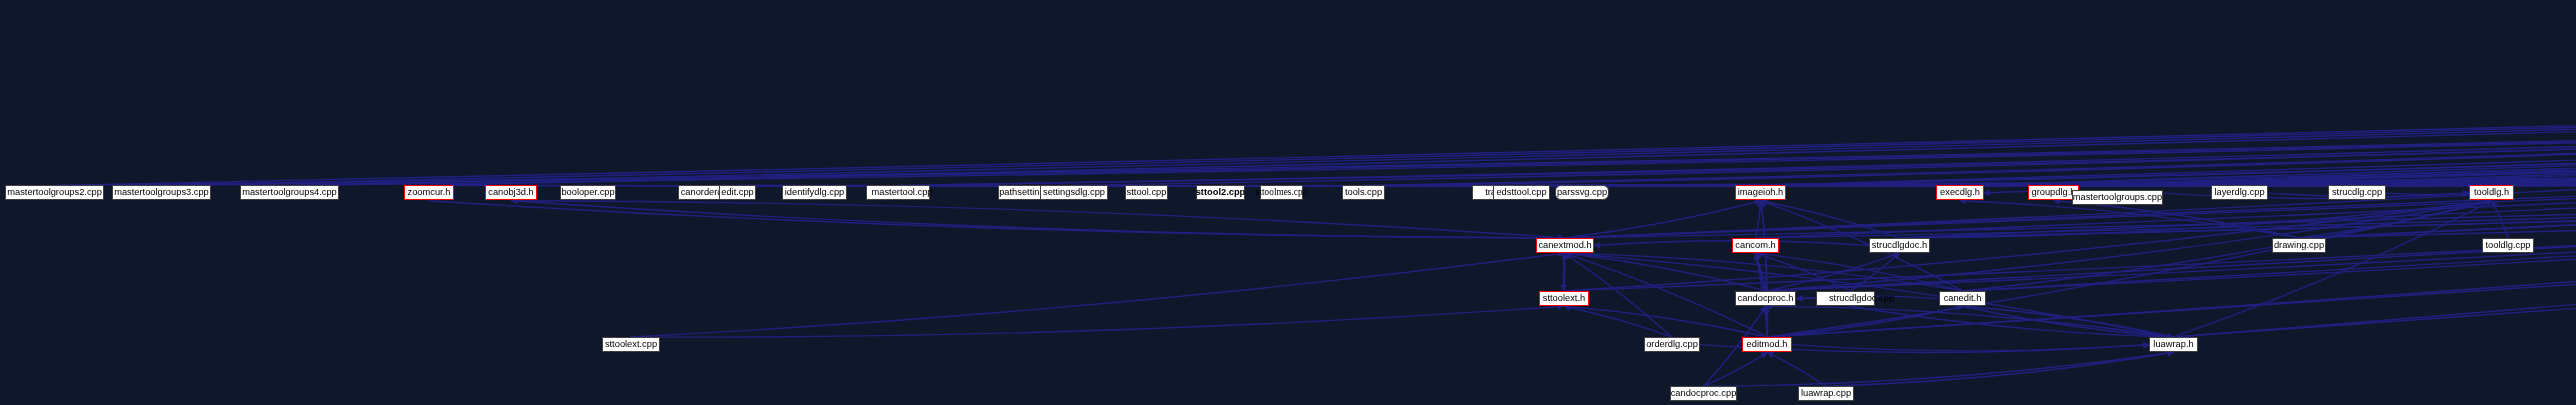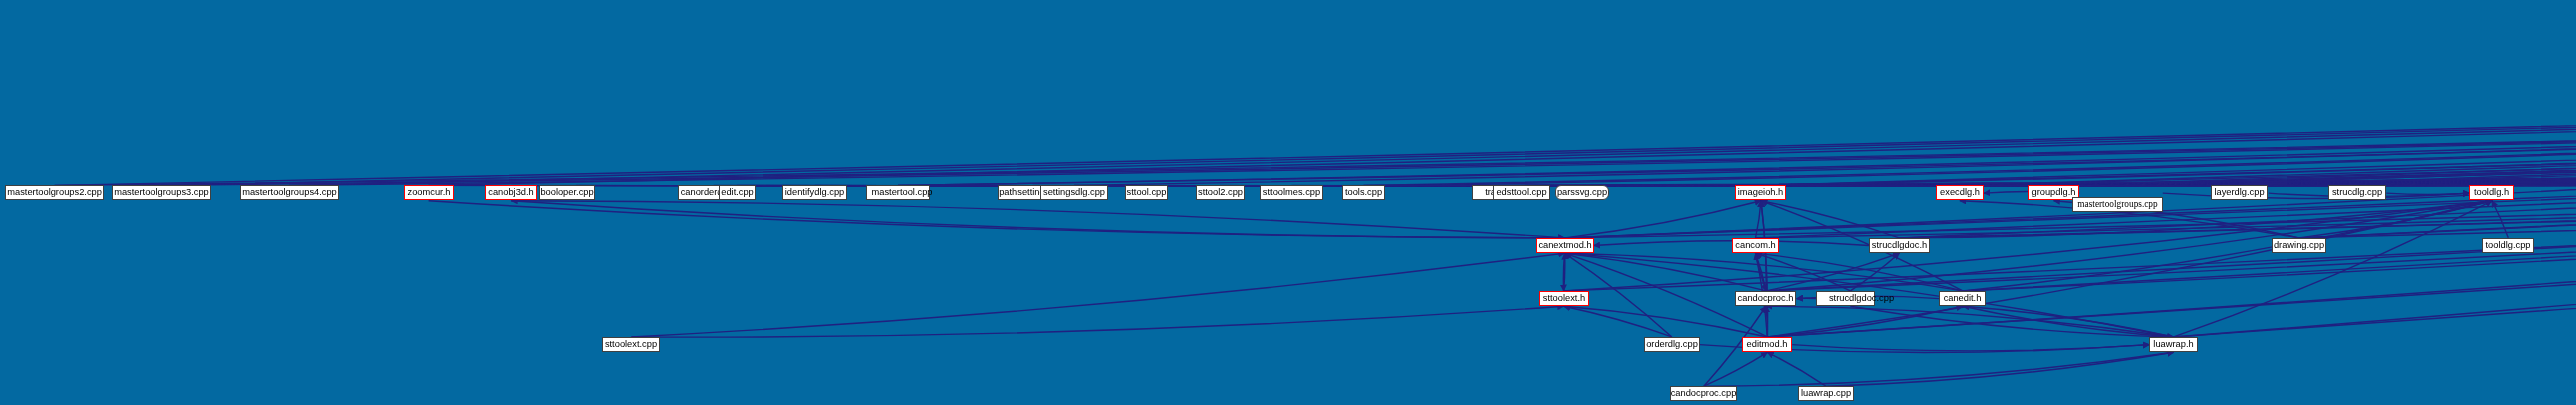--- a/index.html
+++ b/index.html
@@ -1,21 +1,21 @@
 <!DOCTYPE html>
 <html style="font-size:10.2px"><head>
 <meta charset="utf-8">
 <style>
   html, body { margin:0; padding:0; background:#ffffff; }
   body { font-family: "Liberation Sans", sans-serif; }
   #graph {
     position: relative;
     width: 2576px;
     height: 406px;
-    background: #0369a1;
+    background: #0f172a;
     overflow: hidden;
   }
   #edges {
     position: absolute;
     left: 0; top: 0;
     width: 2576px; height: 406px;
     pointer-events: none;
   }
   .node {
     position: absolute;
@@ -200,38 +200,38 @@
         <path d="M 8604 91 Q 9087.866837542004 142.9658159475956 9574.5 139" marker-end="url(#ah)"></path>
         <path d="M 2748.5 396 Q 2754.685 426.0775 2765 455" marker-end="url(#ah)"></path>
       </g>
   </svg>
   <div id="node-layer">
       <div class="node" style="left: 5.1px; top: 185px; width: 99px;">mastertoolgroups2.cpp</div>
       <div class="node" style="left: 112px; top: 185px; width: 99px;">mastertoolgroups3.cpp</div>
       <div class="node" style="left: 240px; top: 185px; width: 99px;">mastertoolgroups4.cpp</div>
       <div class="node red" style="left: 404px; top: 185px; width: 50px;">zoomcur.h</div>
       <div class="node red" style="left: 485px; top: 185px; width: 52px;">canobj3d.h</div>
-      <div class="node" style="left: 539px; top: 185px; width: 56px;">booloper.cpp</div>
+      <div class="node" style="left: 560px; top: 185px; width: 56px;">booloper.cpp</div>
       <div class="node" style="left: 678px; top: 185px; width: 72px;">canorderdlg.cpp</div>
       <div class="node" style="left: 719px; top: 185px; width: 37px;">edit.cpp</div>
       <div class="node" style="left: 782px; top: 185px; width: 65px;">identifydlg.cpp</div>
       <div class="node" style="left: 866px; top: 185px; width: 64px; padding-left: 8px;">mastertool.cpp</div>
       <div class="node" style="left: 998px; top: 185px; width: 70px;">pathsettings.cpp</div>
       <div class="node" style="left: 1040px; top: 185px; width: 68px;">settingsdlg.cpp</div>
       <div class="node" style="left: 1125px; top: 185px; width: 43px;">sttool.cpp</div>
-      <div class="node" style="left: 1196px; top: 185px; width: 49px;">sttool2.cpp</div>
-      <div class="node" style="left: 1260px; top: 185px; width: 63px;">sttoolmes.cpp</div>
+      <div class="node" style="left: 1196px; top: 185px; width: 49px; font-weight: bold;">sttool2.cpp</div>
+      <div class="node" style="left: 1260px; top: 185px; width: 43px; font-family: Liberation Serif, serif;">sttoolmes.cpp</div>
       <div class="node" style="left: 1342px; top: 185px; width: 43px;">tools.cpp</div>
       <div class="node" style="left: 1472px; top: 185px; width: 77px;">transdlg.cpp</div>
       <div class="node" style="left: 1493px; top: 185px; width: 57px;">edsttool.cpp</div>
       <div class="node" style="left: 1555px; top: 185px; width: 54px; border-radius: 6px;">parssvg.cpp</div>
       <div class="node red" style="left: 1735px; top: 185px; width: 51px;">imageioh.h</div>
       <div class="node red" style="left: 1936px; top: 185px; width: 48px;">execdlg.h</div>
       <div class="node red" style="left: 2028px; top: 185px; width: 51px;">groupdlg.h</div>
-      <div class="node" style="left: 2072px; top: 197px; width: 91px; font-family: Liberation Serif, serif;">mastertoolgroups.cpp</div>
+      <div class="node" style="left: 2072px; top: 190px; width: 91px;">mastertoolgroups.cpp</div>
       <div class="node" style="left: 2211px; top: 185px; width: 57px;">layerdlg.cpp</div>
       <div class="node" style="left: 2328px; top: 185px; width: 58px;">strucdlg.cpp</div>
       <div class="node red" style="left: 2469px; top: 185px; width: 45px;">tooldlg.h</div>
       <div class="node red" style="left: 1536px; top: 238px; width: 58px;">canextmod.h</div>
       <div class="node red" style="left: 1732px; top: 238px; width: 47px;">cancom.h</div>
       <div class="node" style="left: 1869px; top: 238px; width: 61px;">strucdlgdoc.h</div>
       <div class="node" style="left: 2272px; top: 238px; width: 54px;">drawing.cpp</div>
       <div class="node" style="left: 2482px; top: 238px; width: 52px;">tooldlg.cpp</div>
       <div class="node red" style="left: 1539px; top: 291px; width: 50px;">sttoolext.h</div>
       <div class="node" style="left: 1735px; top: 291px; width: 61px;">candocproc.h</div>

